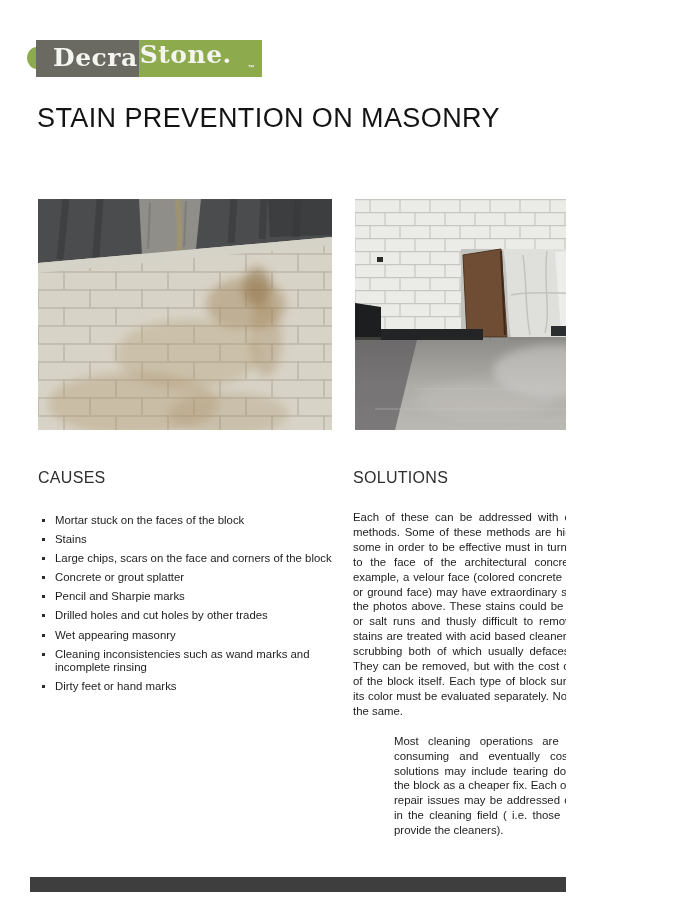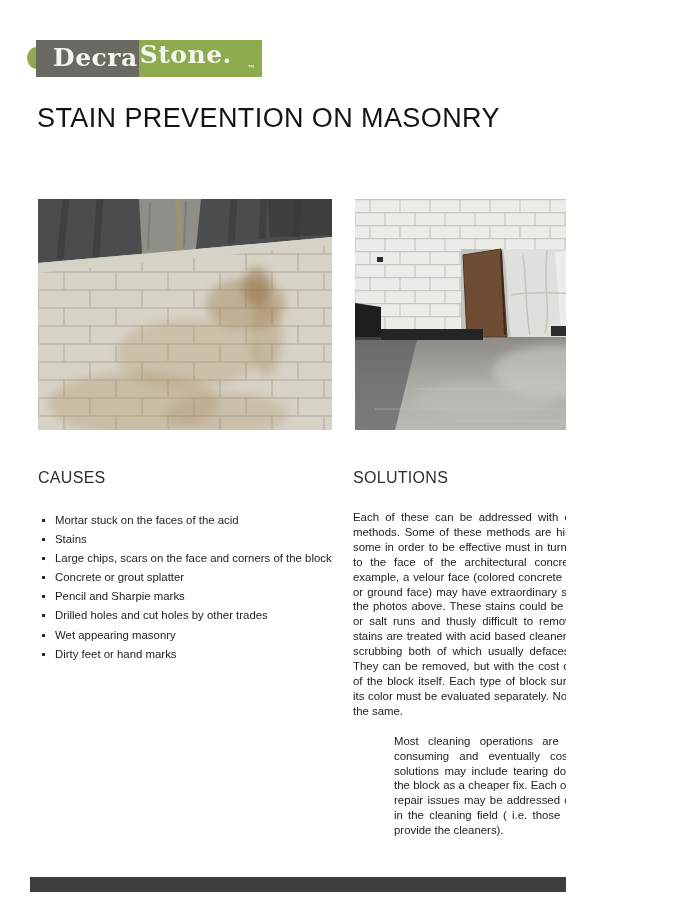--- a/index.html
+++ b/index.html
@@ -196,28 +196,28 @@
         <rect x="285" y="146" width="5" height="85" fill="#b2542e"></rect>
         <rect x="295" y="142" width="5" height="89" fill="#a04a28"></rect>
         <path d="M285 162H300 M285 180H300 M284 198H300 M284 216H300" stroke="#8a3f22" stroke-width="3" fill="none"></path>
       </g>
     </svg>
   </div>
 
   <section class="col causes">
     <h2>CAUSES</h2>
     <ul>
-        <li><span class="bullet"></span><span>Mortar stuck on the faces of the acid</span></li>
+        <li><span class="bullet"></span><span>Mortar stuck on the faces of the block</span></li>
         <li><span class="bullet"></span><span>Stains</span></li>
         <li><span class="bullet"></span><span>Large chips, scars on the face and corners of the block</span></li>
         <li><span class="bullet"></span><span>Concrete or grout splatter</span></li>
         <li><span class="bullet"></span><span>Pencil and Sharpie marks</span></li>
         <li><span class="bullet"></span><span>Drilled holes and cut holes by other trades</span></li>
         <li><span class="bullet"></span><span>Wet appearing masonry</span></li>
-        <li><span class="bullet"></span></li>
+        <li><span class="bullet"></span><span>Cleaning inconsistencies such as wand marks and incomplete rinsing</span></li>
         <li><span class="bullet"></span><span>Dirty feet or hand marks</span></li>
       </ul>
   </section>
 
   <section class="col solutions">
     <h2>SOLUTIONS</h2>
     <p>Each of these can be addressed with common cleaning methods. Some of these methods are highly effective and some in order to be effective must in turn be highly caustic to the face of the architectural concrete masonry. For example, a velour face (colored concrete block with no split or ground face) may have extraordinary stains as shown in the photos above. These stains could be ferrous (rust) and or salt runs and thusly difficult to remove. Generally the stains are treated with acid based cleaners along with hand scrubbing both of which usually defaces the block itself. They can be removed, but with the cost of ruining the face of the block itself. Each type of block surface or finish and its color must be evaluated separately. Not all situations are the same.</p>
     <p>Most cleaning operations are simple but time consuming and eventually costly. Many times solutions may include tearing down and replacing the block as a cheaper fix. Each of the cleaning and repair issues may be addressed on site by experts in the cleaning field ( i.e. those professionals that provide the cleaners).</p>
   </section>
 

